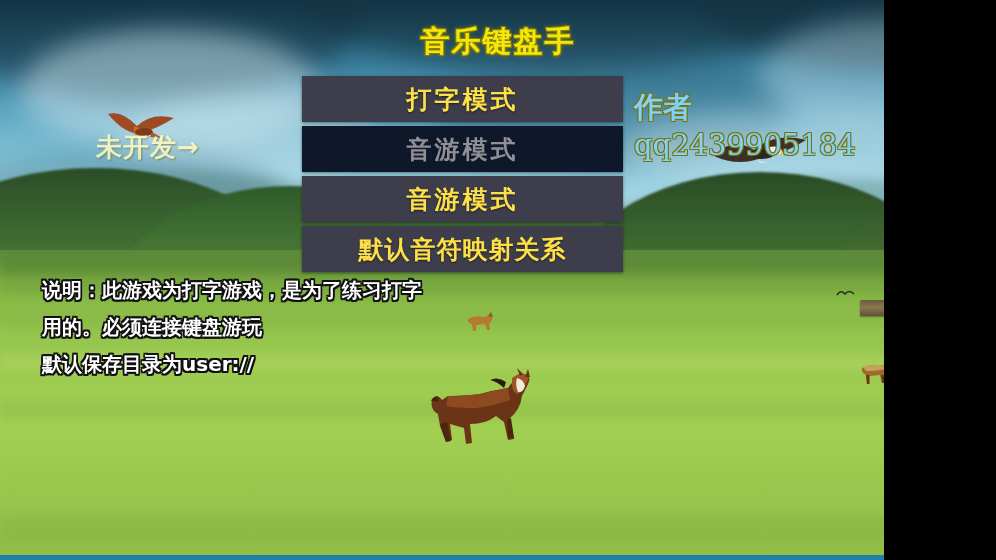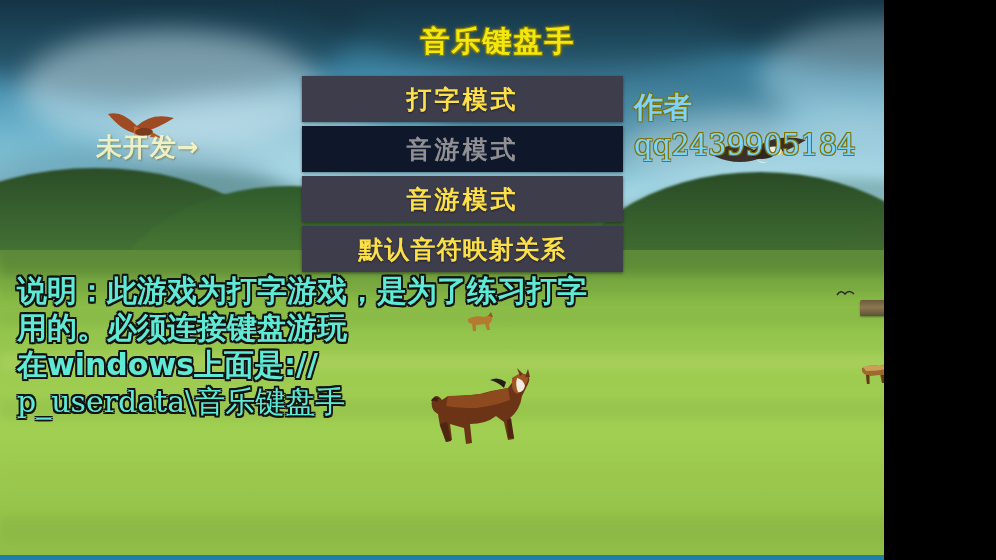--- a/index.html
+++ b/index.html
@@ -176,25 +176,25 @@
     background: #0f172a;
     color: #8f8f94;
     cursor: default;
     text-shadow: none;
   }
   .menu-btn.wide-text { letter-spacing: 1px; font-size: 25px; text-align: center; }
 
   
   .desc {
     position: absolute;
-    left: 17px; top: 272px;
+    left: 42px; top: 272px;
     width: 940px;
-    font-size: 30px;
+    font-size: 20px;
     line-height: 37px;
-    color: #5eead4;
+    color: #ffffff;
     font-weight: bold;
     letter-spacing: 0px;
     text-shadow:
       -1.6px -1.6px 0 #111, 1.6px -1.6px 0 #111,
       -1.6px  1.6px 0 #111, 1.6px  1.6px 0 #111,
        0 -1.8px 0 #111, 0 1.8px 0 #111,
       -1.8px 0 0 #111, 1.8px 0 0 #111;
   }
   .desc .mono {
     font-family: "DejaVu Serif", "Liberation Serif", serif;
@@ -311,17 +311,16 @@
   <div class="menu">
     <button class="menu-btn">打字模式</button>
     <button class="menu-btn disabled" disabled="">音游模式</button>
     <button class="menu-btn">音游模式</button>
     <button class="menu-btn wide-text">默认音符映射关系</button>
   </div>
 
   <div class="desc">
     <div class="desc-line">说明：此游戏为打字游戏，是为了练习打字</div>
     <div class="desc-line">用的。必须连接键盘游玩</div>
-    <div class="desc-line">在windows上面是://</div>
-    <div class="desc-line mono">p_userdata\音乐键盘手</div>
+    <div class="desc-line">默认保存目录为user://</div>
   </div>
 
 </div>
 
 </body></html>

